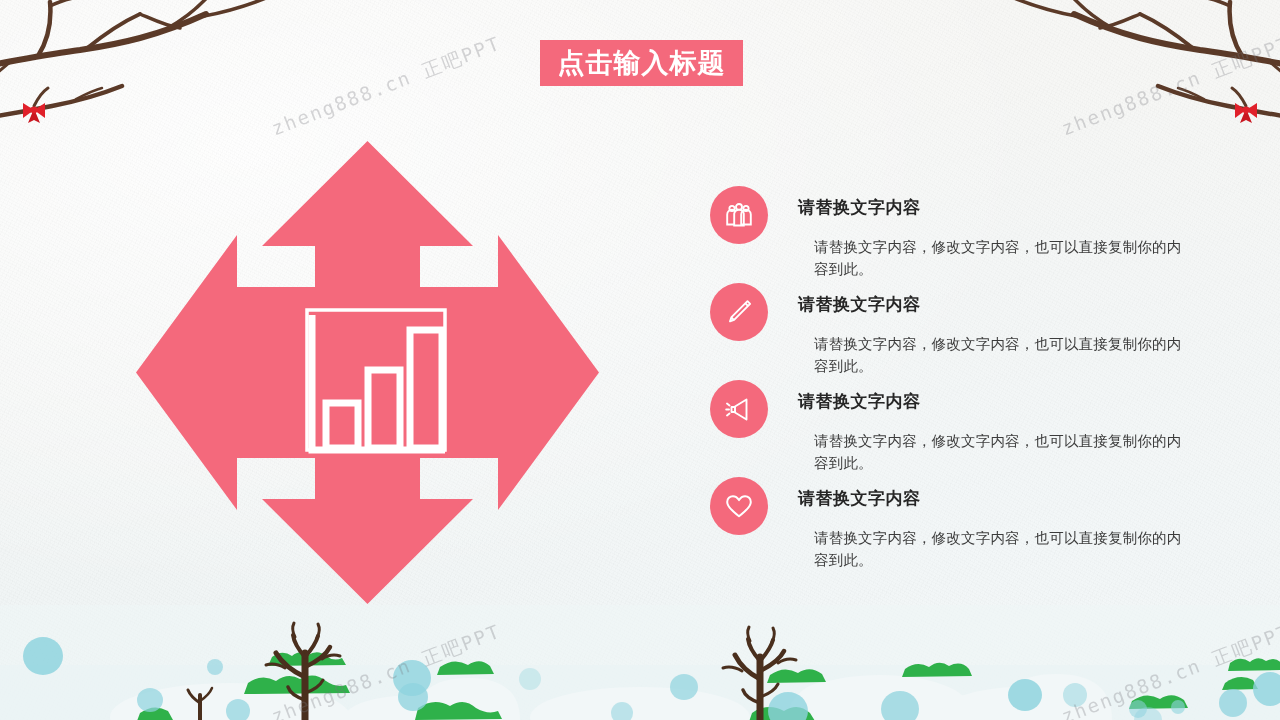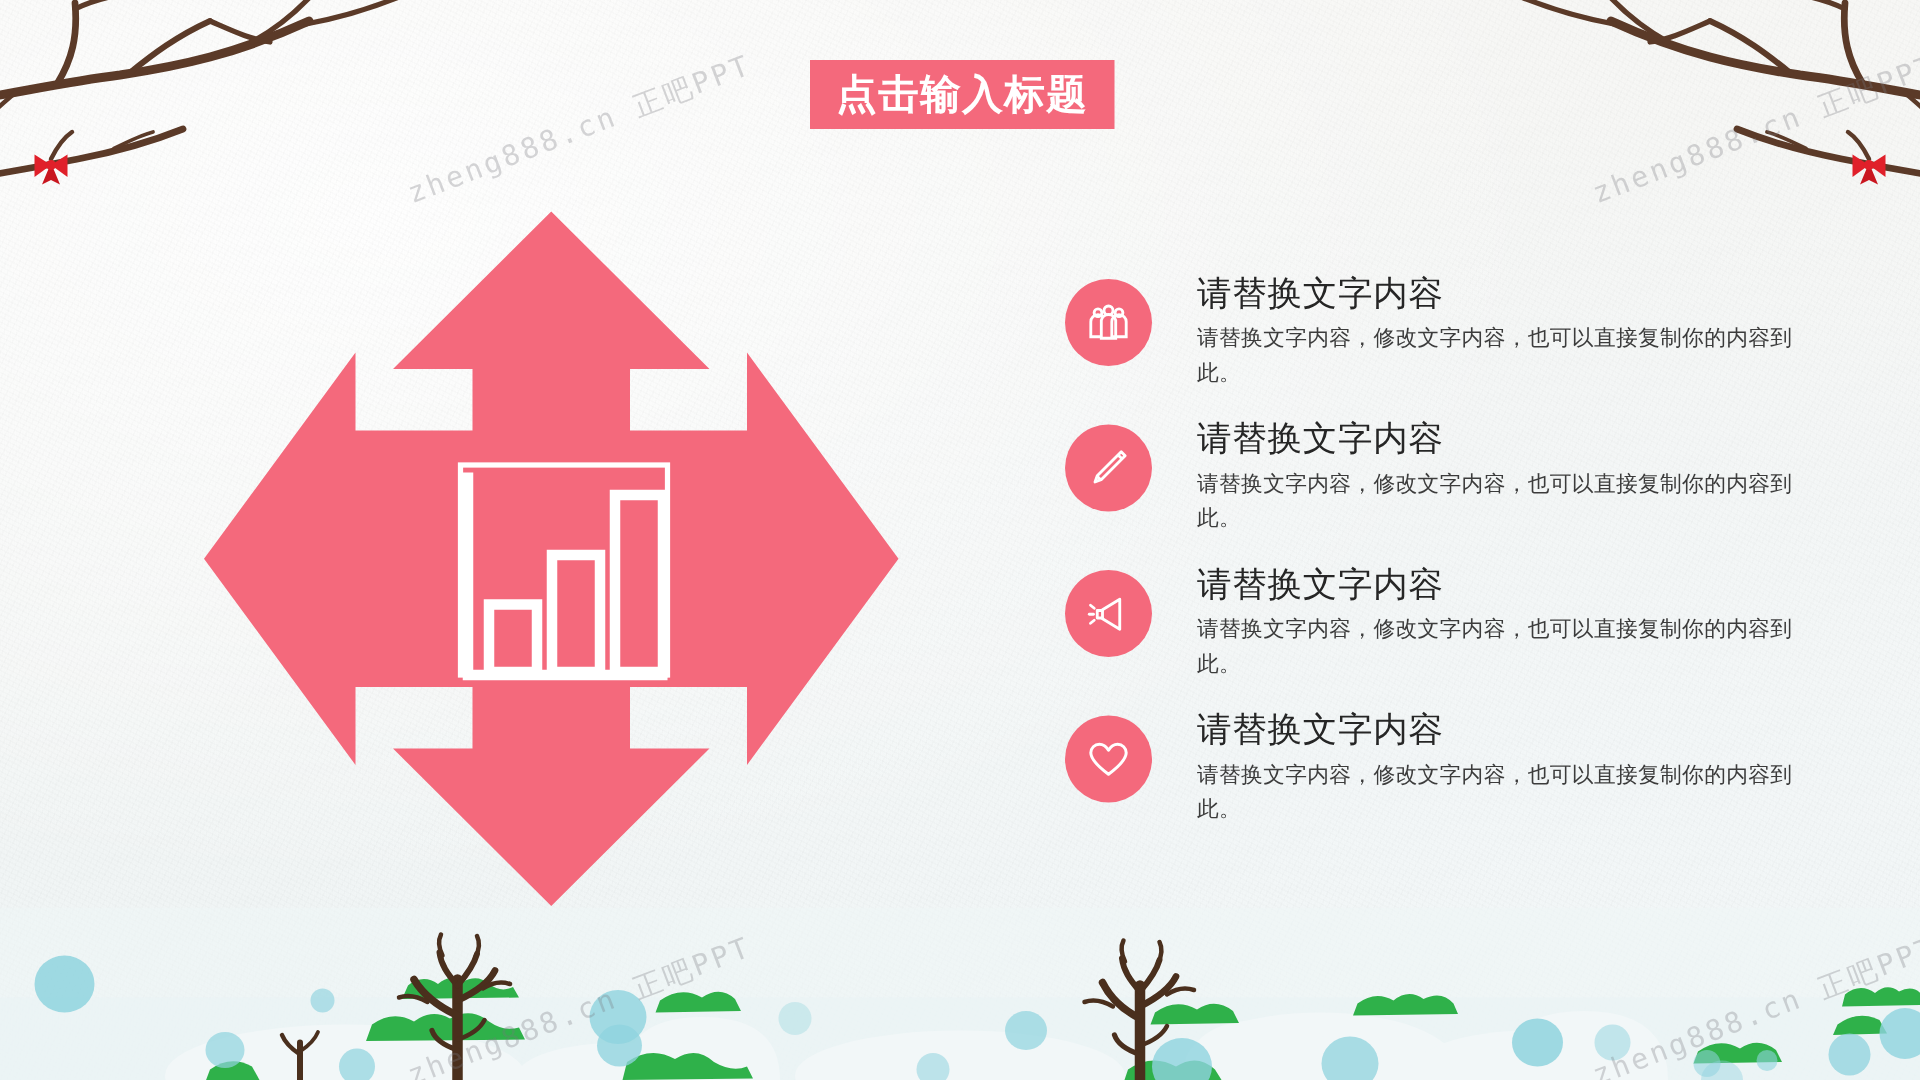--- a/index.html
+++ b/index.html
@@ -42,25 +42,25 @@
   
   .list{position:absolute;left:710px;top:184px;width:500px;}
   .row{position:relative;height:97px;}
   .row .bullet{
     position:absolute;left:0;top:2px;width:58px;height:58px;border-radius:50%;
     background:#f4697c;display:flex;align-items:center;justify-content:center;
   }
   .row .bullet svg{display:block;}
   .row .body{position:absolute;left:88px;top:-4px;width:400px;}
   .row .head{
-    font-size:23px;font-weight:normal;color:#262626;line-height:1.35;margin:0 0 4px 0;
+    font-size:17px;font-weight:bold;color:#262626;line-height:1.35;margin:17px 0 4px 0;
     letter-spacing:.5px;
   }
   .row .desc{
-    font-size:14.5px;color:#3c3c3c;line-height:1.55;margin:0;letter-spacing:.2px;
+    font-size:14.5px;color:#3c3c3c;line-height:1.55;margin:16px;letter-spacing:.2px;
   }
 
   
   .branch{position:absolute;pointer-events:none;}
   .branch-tl{left:-10px;top:-6px;width:280px;height:150px;}
   .branch-tr{right:-10px;top:-6px;width:280px;height:150px;transform:scaleX(-1);}
 
   
   .snowscene{position:absolute;left:0;bottom:0;width:1280px;height:115px;}
   .snowscene svg{display:block;width:100%;height:100%;}

